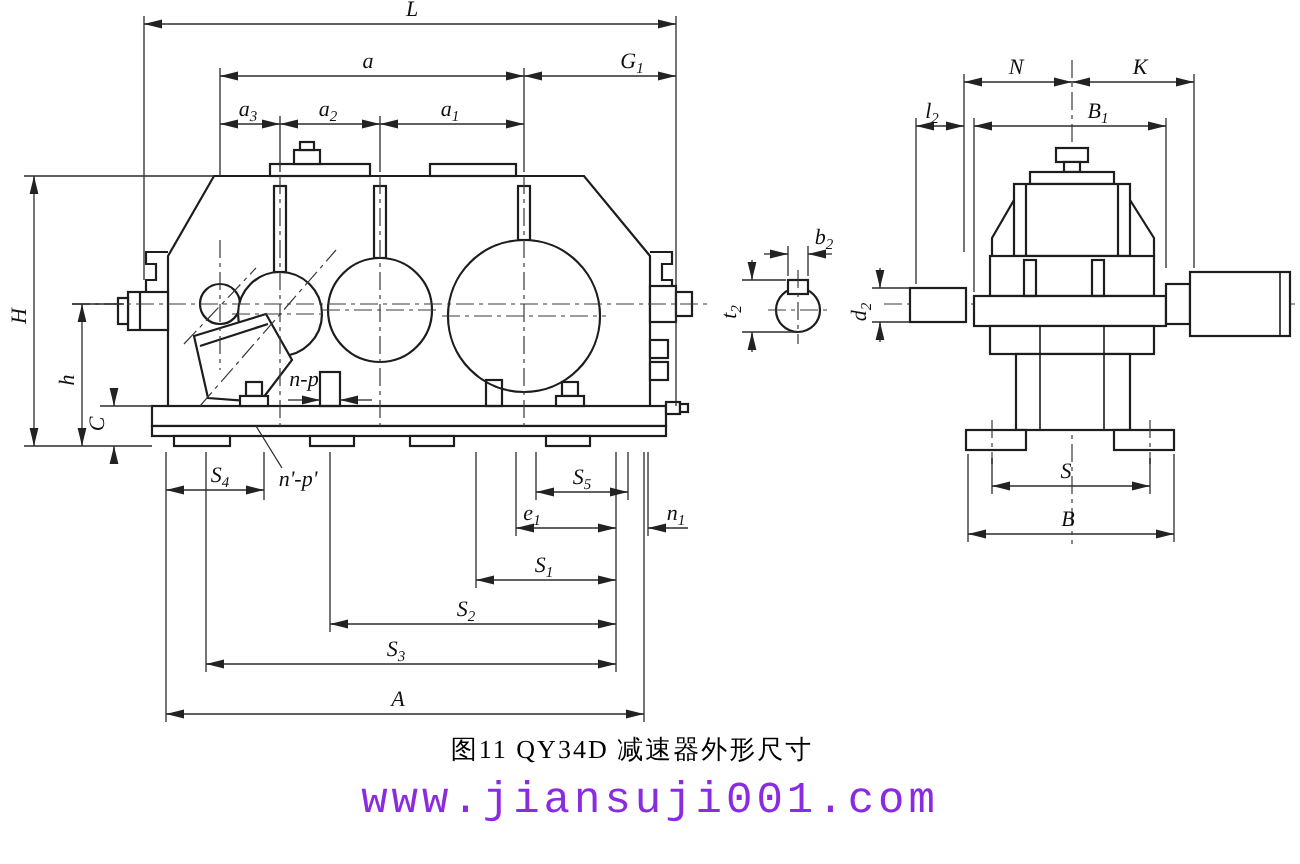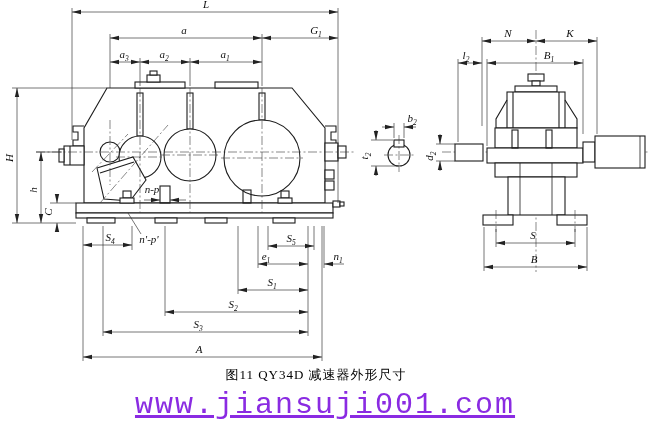--- a/index.html
+++ b/index.html
@@ -10,21 +10,21 @@
   .bf {stroke:#1d1d1d;stroke-width:1.1;fill:#ffffff;stroke-linejoin:miter;}
   .bt {stroke:#1d1d1d;stroke-width:0.8;fill:none;}
   .d  {stroke:#2b2b2b;stroke-width:0.65;fill:none;}
   .cl {stroke:#3a3a3a;stroke-width:0.6;fill:none;stroke-dasharray:9 2.5 2 2.5;}
   text.dim{font-family:"Liberation Serif",serif;font-style:italic;font-size:11px;fill:#101010;}
   text.dim .sub{font-size:7.5px;}
   .caption{position:absolute;left:0;top:366px;width:632px;text-align:center;
            font-size:13px;letter-spacing:1px;color:#000;}
   .url{position:absolute;left:0;top:388px;width:650px;text-align:center;
        font-family:"Liberation Mono","DejaVu Sans Mono",monospace;
-       font-size:30px;letter-spacing:2px;color:var(--url-color,#8A2BE2);text-decoration:underline;}
+       font-size:22px;letter-spacing:2px;color:var(--url-color,#8A2BE2);}
 </style>
 </head>
 <body>
 
 <div class="page">
 
 <svg id="drawing" width="650" height="362" viewBox="0 0 650 362">
   <defs>
     <marker id="as" markerWidth="10" markerHeight="7" refX="0.5" refY="3" orient="auto" markerUnits="userSpaceOnUse">
       <path d="M9.5,0.8 L0.5,3 L9.5,5.2 Z" fill="#222"></path>

